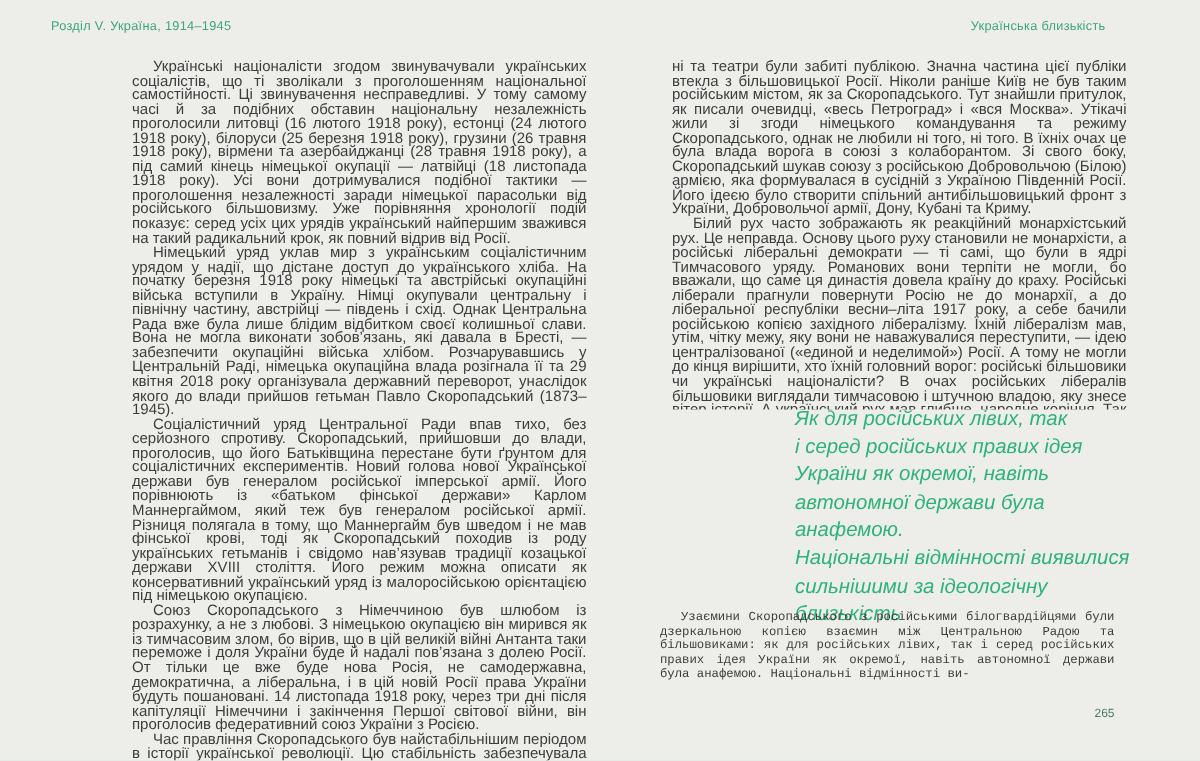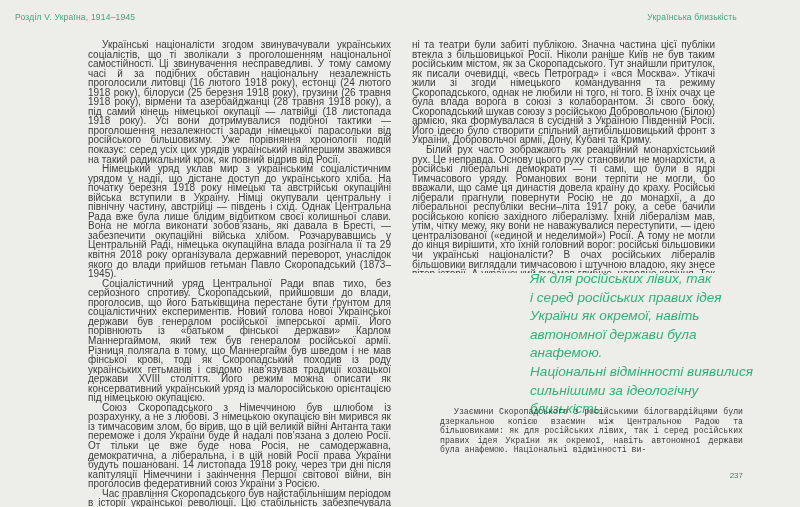--- a/index.html
+++ b/index.html
@@ -13,32 +13,32 @@
     overflow: hidden;
   }
   .running-header {
     position: absolute;
     top: 12px;
     font-size: 8.5px;
     letter-spacing: 0.2px;
     color: #3ea57d;
     white-space: nowrap;
   }
-  .running-header.left  { left: 15px; }
+  .running-header.left  { left: 34px; }
   .running-header.right { right: 63px; }
   .col {
     position: absolute;
     top: 40px;
     width: 303px;
     font-size: 10px;
     line-height: 9.55px;
     text-align: justify;
   }
   .col-left  { left: 88px; }
-  .col-right { left: 412px; height: 233px; overflow: hidden; }
+  .col-right { left: 448px; height: 233px; overflow: hidden; }
   .para { margin: 0; text-indent: 14px; }
   .para.no-indent { text-indent: 0; }
   .pullquote {
     position: absolute;
     left: 530px;
     top: 270px;
     width: 240px;
     font-size: 13.6px;
     line-height: 18.6px;
     font-style: italic;
@@ -95,15 +95,15 @@
 України як окремої, навіть
 автономної держави була анафемою.
 Національні відмінності виявилися
 сильнішими за ідеологічну
 близькість</div>
 
   <p class="after-quote">Узаємини Скоропадського з російськими білогвардійцями були дзеркальною копією взаємин між Центральною Радою та більшовиками: як для російських лівих, так і серед російських правих ідея України як окремої, навіть автономної держави була анафемою. Національні відмінності ви-</p>
 
   <div class="pagenum left">236</div>
 
-  <div class="pagenum right">237</div>
+  <div class="pagenum right">265</div>
 
 </div>
 
 </body></html>

